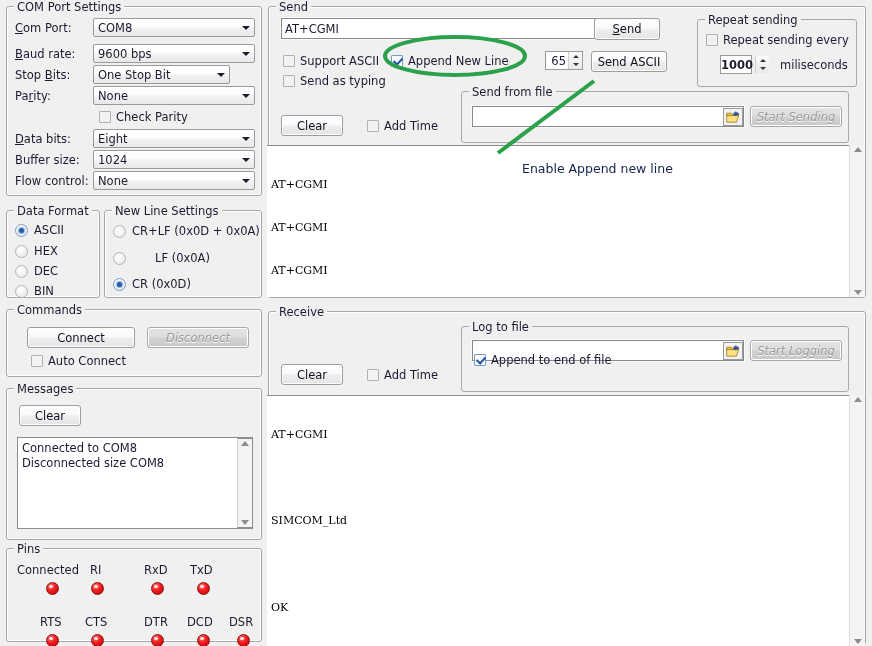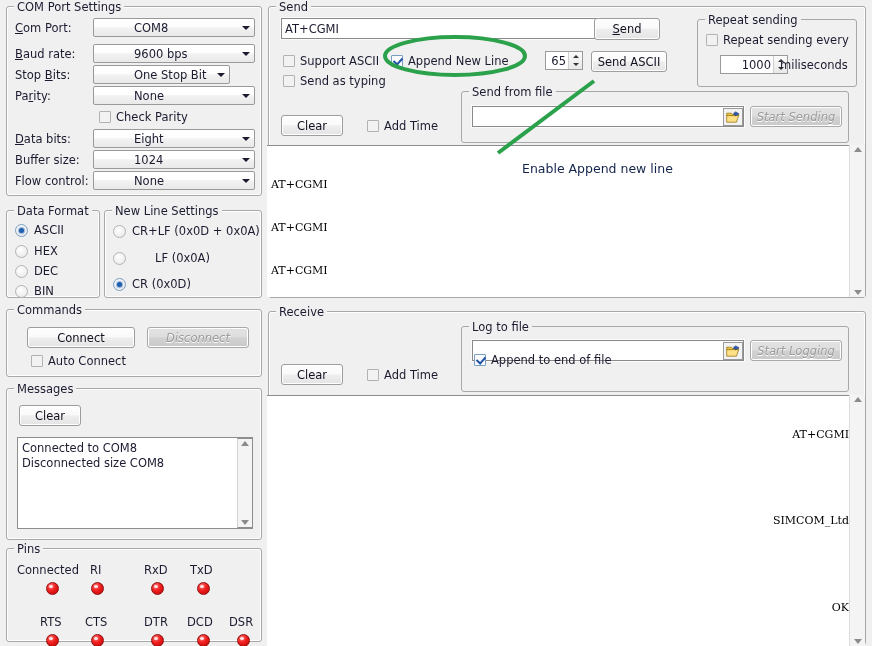--- a/index.html
+++ b/index.html
@@ -29,21 +29,21 @@
 
   
   .combo {
     position: absolute; height: 19px;
     background: linear-gradient(#ffffff 0%, #fdfdfd 45%, #f2f2f2 52%, #e9e9e9 100%);
     border: 1px solid #9a9a9a; border-radius: 2px;
     display: flex; align-items: center;
     padding-left: 4px; font-size: 11.5px;
     overflow: hidden;
   }
-  .combo .val { flex: 1; white-space: nowrap; overflow: hidden; margin-left: 36px; }
+  .combo .val { flex: 1; white-space: nowrap; overflow: hidden; }
   .combo .arw {
     width: 17px; height: 100%;
     display: flex; align-items: center; justify-content: center;
   }
   .combo .arw::after {
     content: ""; width: 0; height: 0;
     border-left: 4px solid transparent; border-right: 4px solid transparent;
     border-top: 4px solid #1b1b30;
   }
 
@@ -367,21 +367,21 @@
     <div class="btn" style="left:322px; top:44px; width:76px; height:21px;">
       <span>Send ASCII</span>
     </div>
 
     <div class="gb" style="left:428px; top:12px; width:160px; height:68px;">
       <span class="cap">Repeat sending</span>
       <div class="cbx" style="left:8px; top:13px;">
         <span class="box"></span>
         <span>Repeat sending every</span>
       </div>
-      <div class="spin" style="left:22px; top:35px; width:68px;">
+      <div class="spin" style="left:22px; top:35px; width:32px;font-weight:bold;">
         <span class="sv">1000</span>
         <span class="sbtns">
           <span class="sb up"></span>
           <span class="sb dn"></span>
         </span>
       </div>
       <div class="lbl" style="left:82px; top:38px;">miliseconds</div>
     </div>
 
     <div class="gb" style="left:192px; top:84px; width:388px; height:52px;">
@@ -413,21 +413,21 @@
       <div>AT+CGMI</div>
       <div>AT+CGMI</div>
       <div>AT+CGMI</div>
     </div>
     <div class="sbar" style="left:580px; top:138px; height:152px;">
       <span class="ar up"></span>
       <span class="ar dn"></span>
     </div>
   </div>
 
-  <div class="gb dbl" style="left:268px; top:311px; width:598px; height:334px;text-align:right;">
+  <div class="gb dbl" style="left:268px; top:311px; width:598px; height:334px;">
     <span class="cap">Receive</span>
 
     <div class="btn" style="left:12px; top:52px; width:62px; height:21px;">
       <span>Clear</span>
     </div>
     <div class="cbx" style="left:98px; top:56px;">
       <span class="box"></span>
       <span>Add Time</span>
     </div>
 

